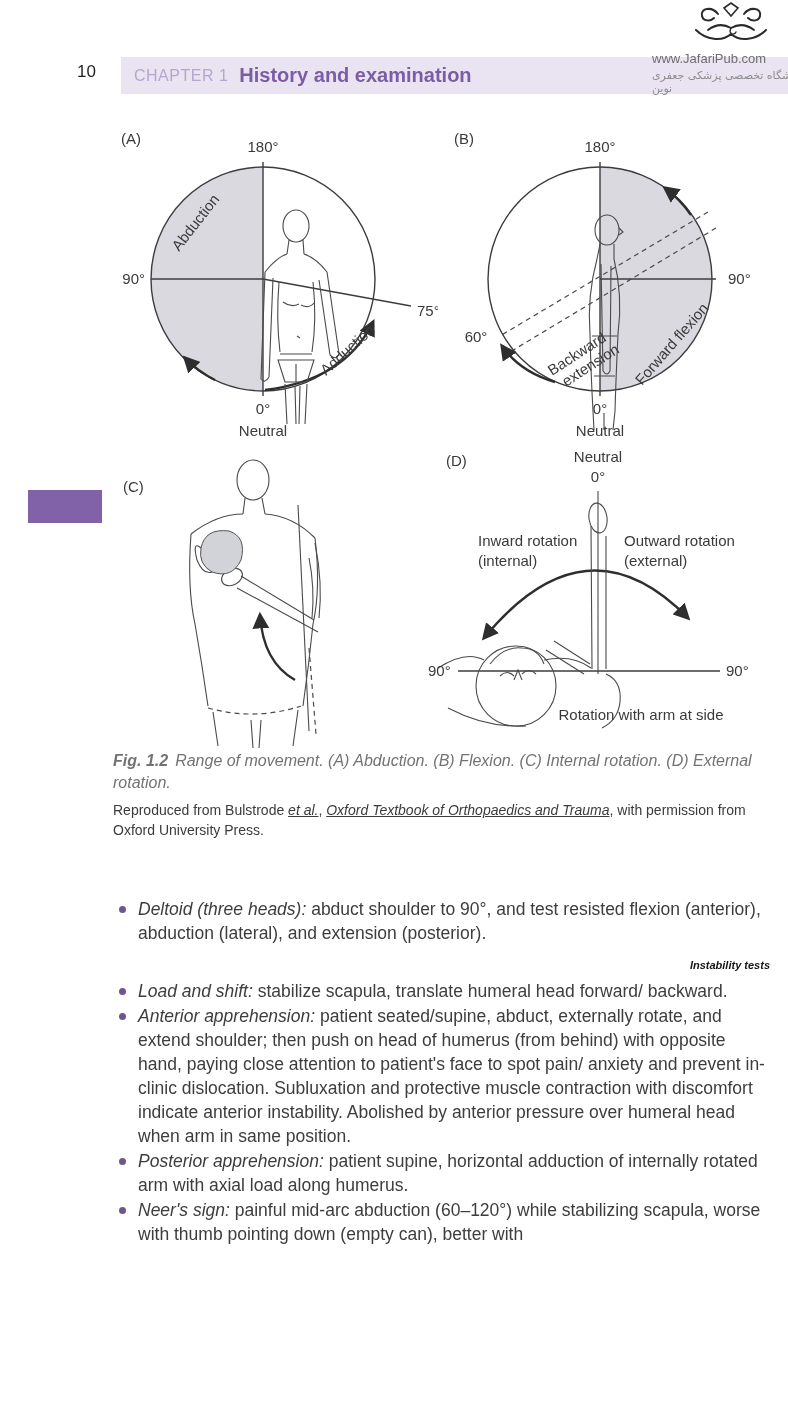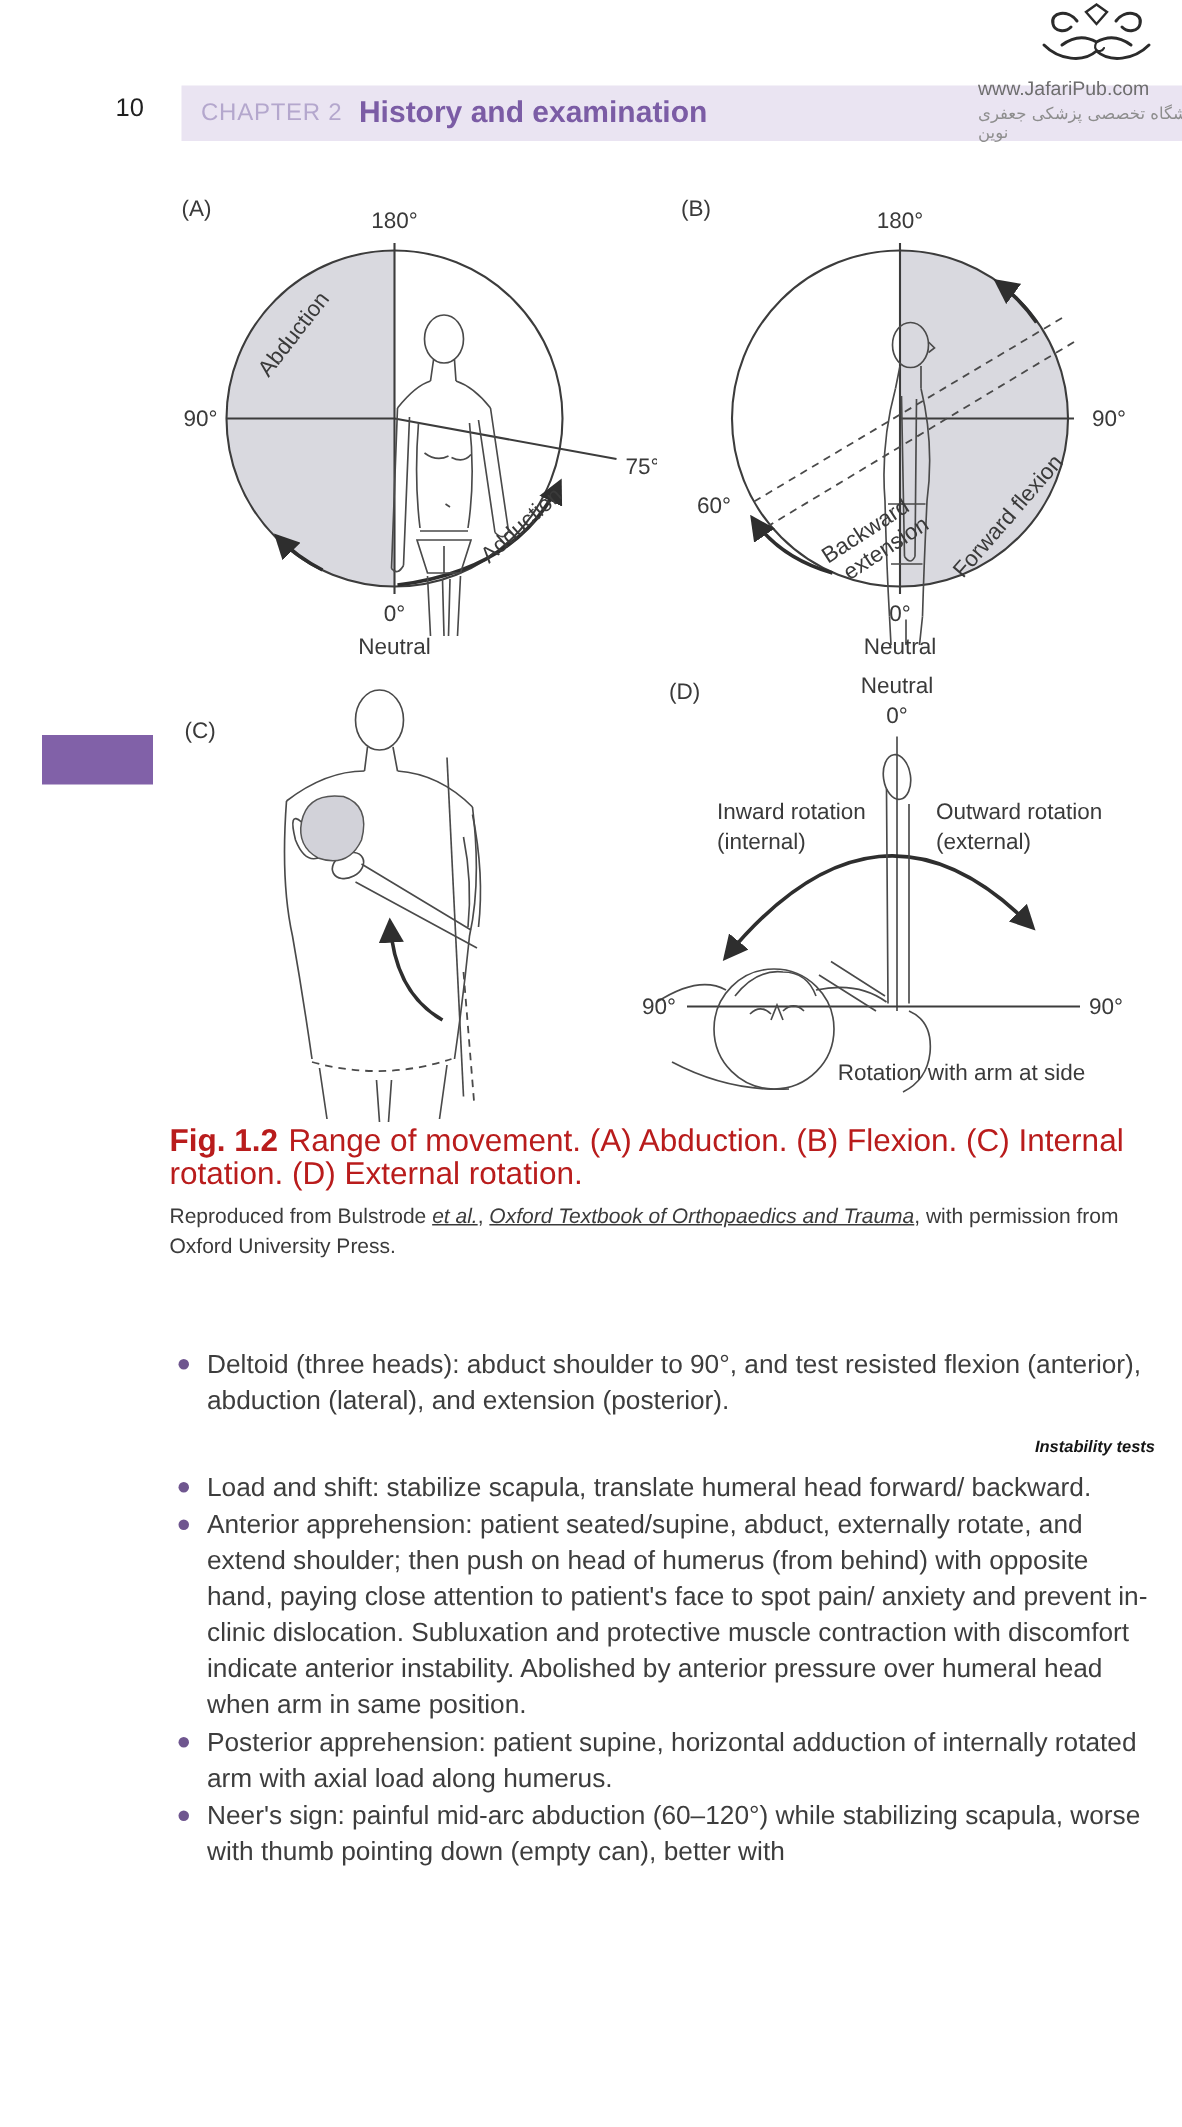--- a/index.html
+++ b/index.html
@@ -30,40 +30,40 @@
   .panel-c{left:85px;top:330px;}
   .panel-d{left:398px;top:318px;}
   svg text{font-family:"Liberation Sans",sans-serif;font-size:15px;fill:#3a3a3a;}
   .fig-stroke{fill:none;stroke:#3c3c3c;stroke-width:1.4;}
   .fig-thin{fill:none;stroke:#4a4a4a;stroke-width:1.1;}
   .fig-dash{fill:none;stroke:#4a4a4a;stroke-width:1.2;stroke-dasharray:5,4;}
   .fig-arrow{fill:none;stroke:#2e2e2e;stroke-width:2.4;}
   .shade{fill:#d9d9df;stroke:none;}
   .shade2{fill:#d2d2d9;stroke:#555;stroke-width:1;}
 
-  .caption{position:absolute;left:85px;top:750px;width:660px;font-size:21px;line-height:22px;color:#b91c1c;}
+  .caption{position:absolute;left:85px;top:750px;width:660px;font-size:16px;line-height:22px;color:#737373;font-style:italic;}
   .caption-label{font-weight:bold;margin-right:7px;}
   .credit{position:absolute;left:85px;top:800px;width:664px;font-size:14px;line-height:20px;color:#3b3b3b;}
   .it{font-style:italic;text-decoration:underline;}
 
   
   .content{position:absolute;left:85px;top:897px;width:657px;font-size:17.5px;line-height:24px;color:#3d3d3d;}
   .sect-heading{font-weight:bold;font-style:italic;color:#141414;margin:8px 0 2px;font-size:11px;text-align:right;}
   .bullet{position:relative;padding-left:25px;margin-bottom:1px;}
   .dot{position:absolute;left:6px;top:9px;width:7px;height:7px;border-radius:50%;background:#6f568f;}
-  .lead{text-align:center;}
+  .lead{font-style:italic;text-align:center;}
 </style>
 </head>
 <body>
 
 <div class="page">
 
   <div class="pagenum">10</div>
   <div class="banner">
-    <span class="chapter-label">CHAPTER 2</span>
+    <span class="chapter-label">CHAPTER 1</span>
     <span class="chapter-title">History and examination</span>
   </div>
 
   <div class="logo">
     <svg width="86" height="48" viewBox="0 0 86 48">
       <g fill="none" stroke="#2b2b2b" stroke-width="2" stroke-linecap="round">
         <path d="M43,14 L36,6 L43,1 L50,6 Z" stroke-width="1.6"></path>
         <path d="M30,12 C24,4 12,6 14,14 C15,19 22,20 26,16"></path>
         <path d="M56,12 C62,4 74,6 72,14 C71,19 64,20 60,16"></path>
         <path d="M8,28 C18,38 34,40 43,32 C52,40 68,38 78,28"></path>

